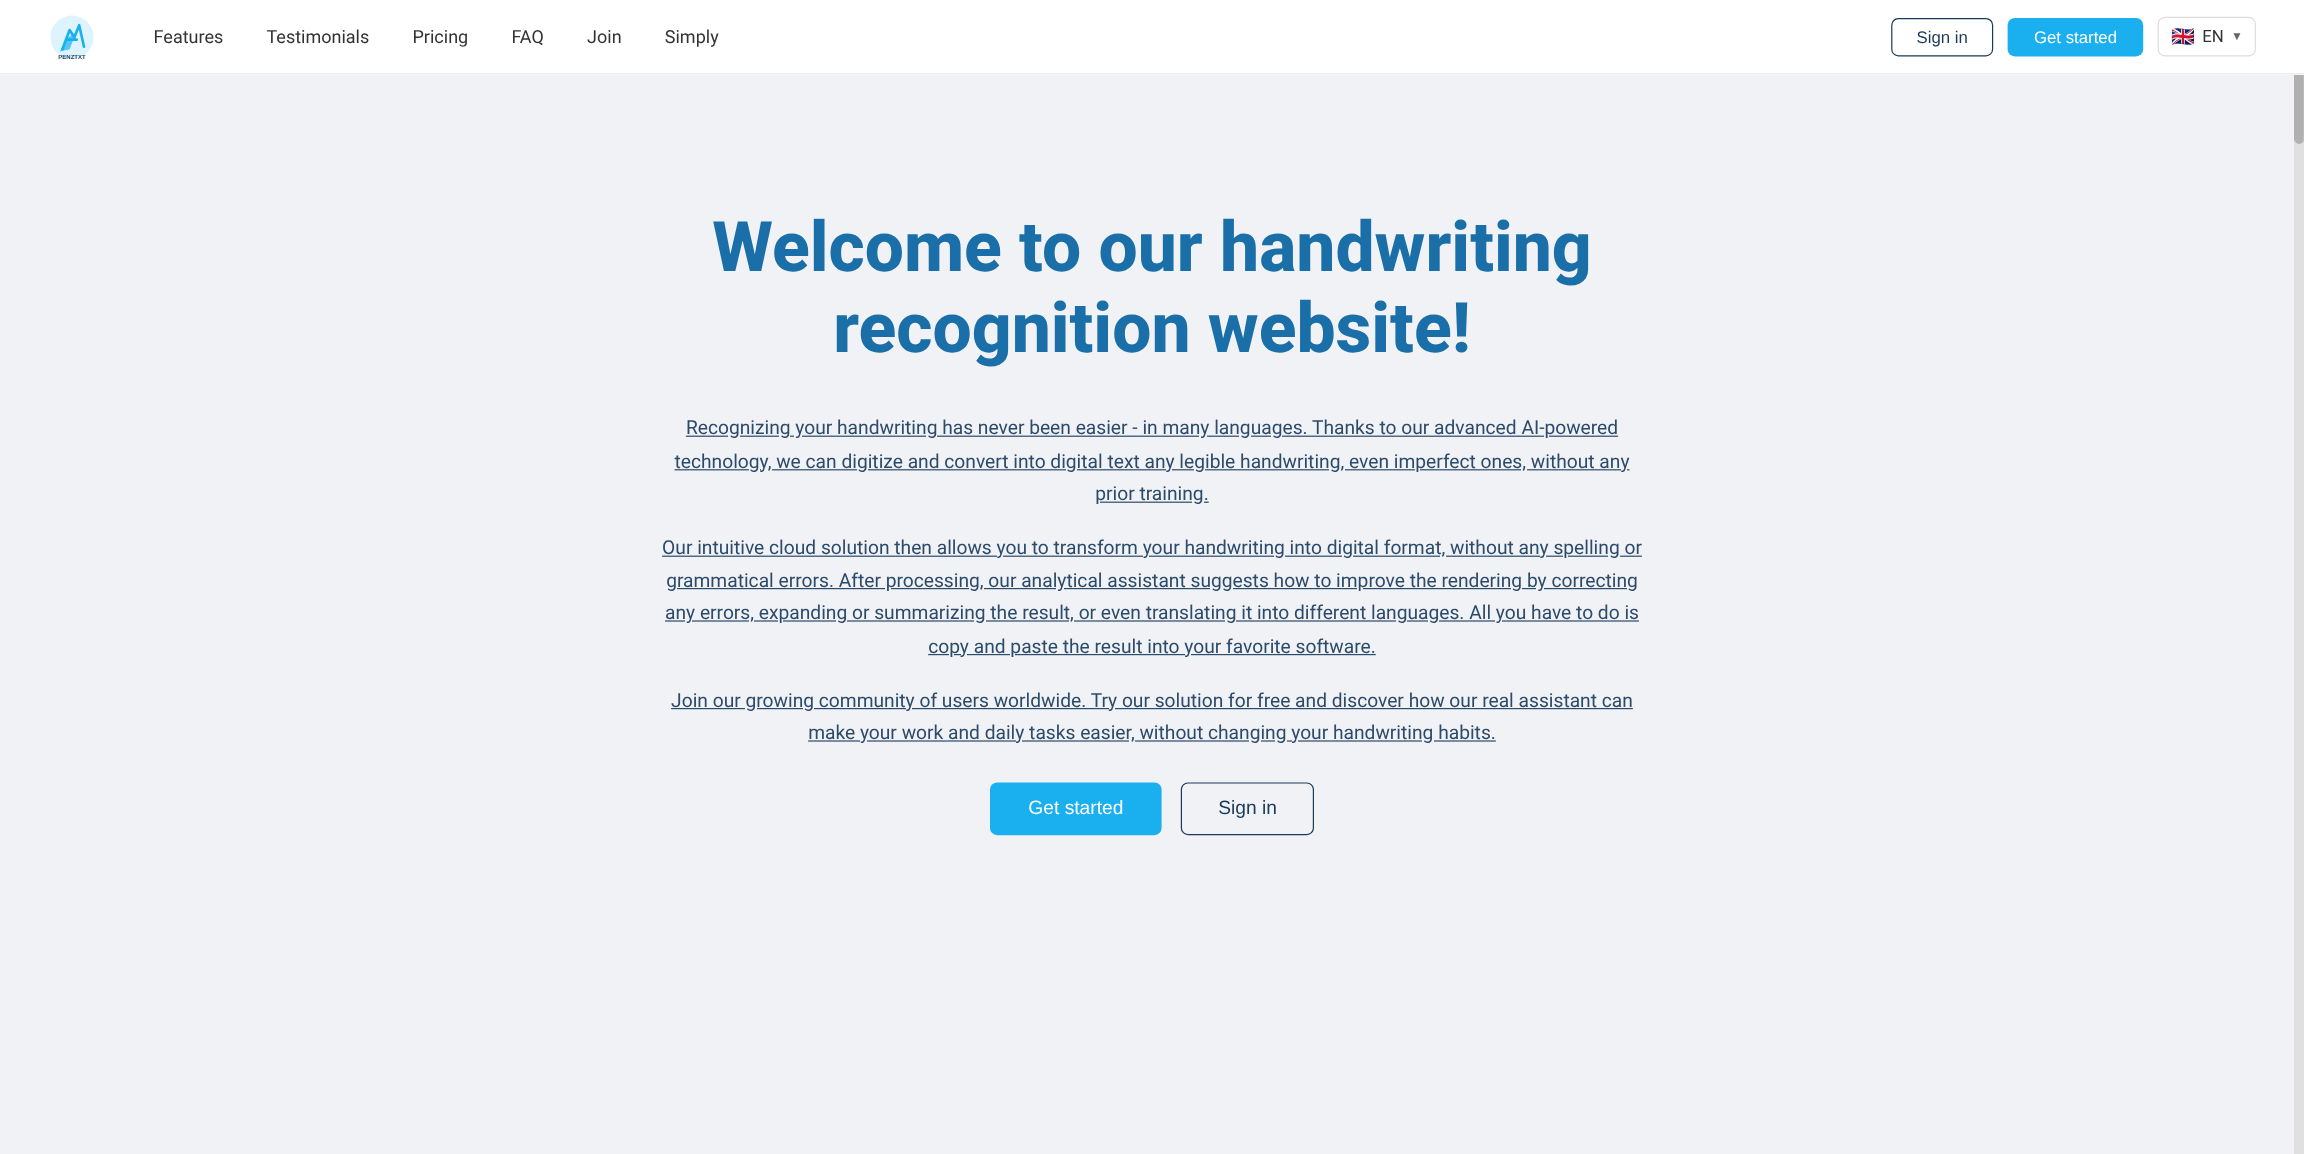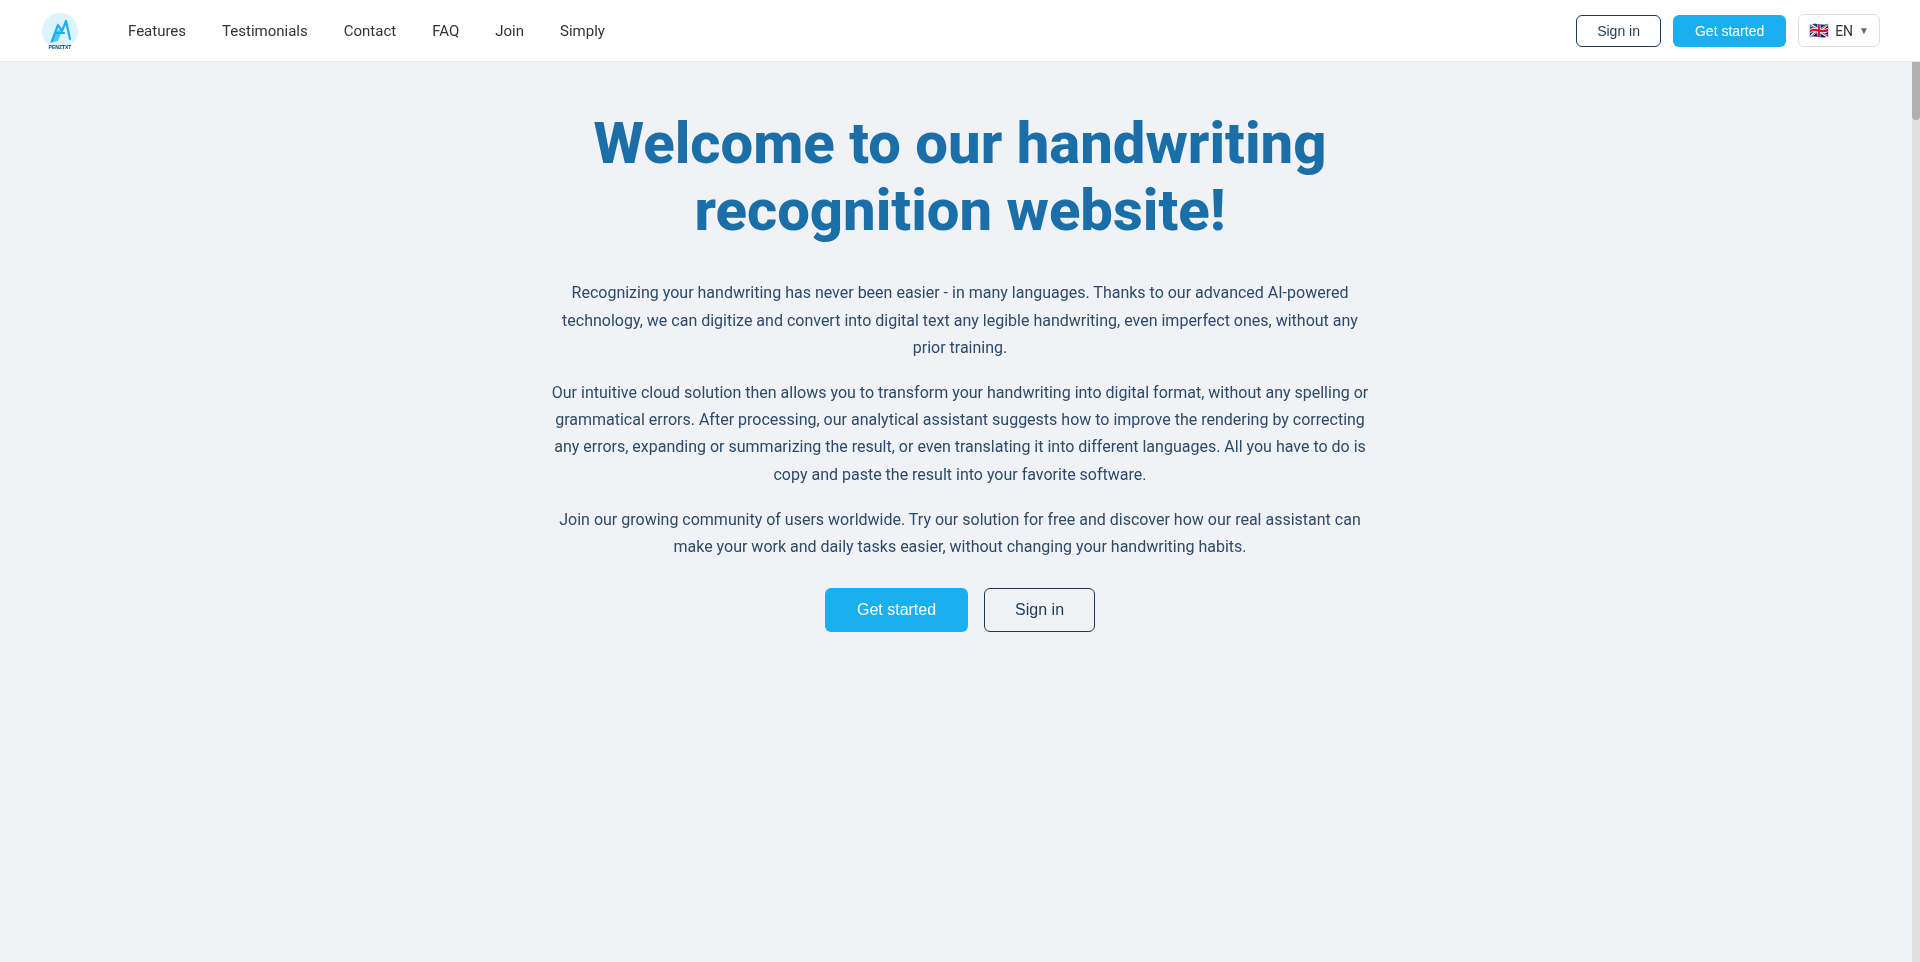--- a/index.html
+++ b/index.html
@@ -118,21 +118,21 @@
       position: absolute;
       top: 0;
     }
 
     
     .hero {
       display: flex;
       flex-direction: column;
       align-items: center;
       text-align: center;
-      padding: 48px 40px 100px;
+      padding: 112px 40px 100px;
       max-width: 900px;
       margin: 0 auto;
     }
 
     .hero-title {
       font-size: 58px;
       font-weight: 800;
       color: #1a3a5c;
       line-height: 1.15;
       margin-bottom: 36px;
@@ -141,20 +141,21 @@
     .hero-title span {
       color: #1a6fa8;
     }
 
     .hero-para {
       font-size: 16px;
       line-height: 1.7;
       color: #2c4a6a;
       margin-bottom: 18px;
       max-width: 820px;
+      text-decoration: underline;
     }
 
     .hero-para:last-of-type {
     }
 
     .hero-buttons {
       display: flex;
       gap: 16px;
       align-items: center;
       margin-top: 10px;
@@ -192,21 +193,21 @@
       <circle cx="20" cy="20" r="18" fill="#1ab0f0" opacity="0.15"></circle>
       <path d="M12 30 L18 14 L22 20 L26 10 L30 28 M16 22 L24 22" stroke="#1ab0f0" stroke-width="2.2" stroke-linecap="round" stroke-linejoin="round" fill="none"></path>
       <path d="M10 32 Q15 20 20 18 Q22 17 24 16 Q20 24 18 30" fill="#1ab0f0" opacity="0.7"></path>
       <text x="20" y="38" text-anchor="middle" font-size="5" fill="#1a3a5c" font-weight="bold" font-family="Arial">PENZTXT</text>
     </svg>
   </div>
 
   <div class="nav-links">
     <a class="nav-link">Features</a>
     <a class="nav-link">Testimonials</a>
-    <a class="nav-link">Contact</a>
+    <a class="nav-link">Pricing</a>
     <a class="nav-link">FAQ</a>
     <a class="nav-link">Join</a>
     <a class="nav-link">Simply</a>
   </div>
 
   <div class="nav-actions">
     <button class="btn-signin-nav">Sign in</button>
     <button class="btn-getstarted-nav">Get started</button>
     <div class="lang-selector">
       <span class="lang-flag">🇬🇧</span>

